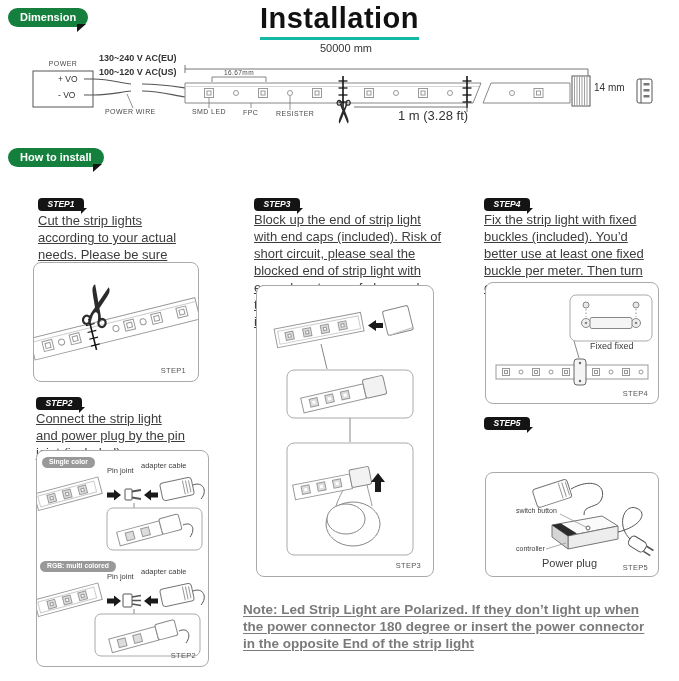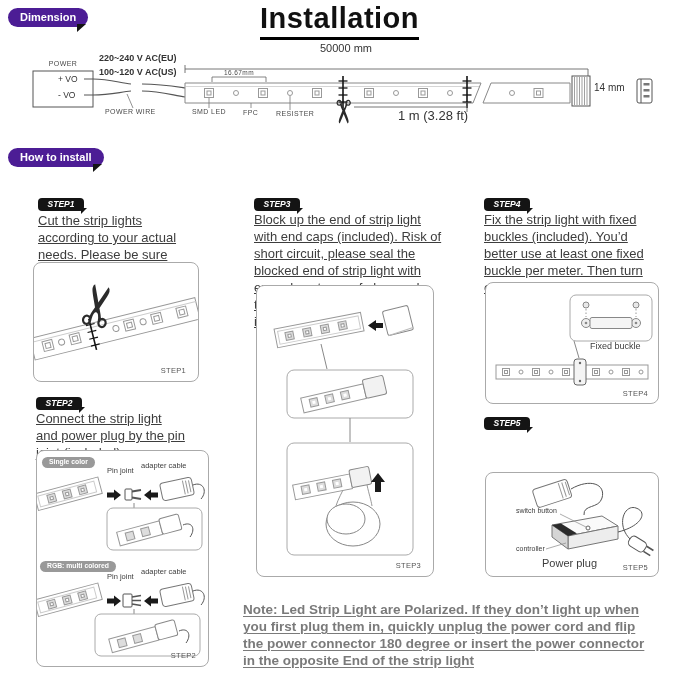--- a/index.html
+++ b/index.html
@@ -1,21 +1,21 @@
 <!DOCTYPE html>
 <html><head>
 <meta charset="utf-8">
 <style>
   html,body{margin:0;padding:0;background:#fff;}
   #root{position:relative;width:679px;height:681px;background:#fff;overflow:hidden;
         font-family:"Liberation Sans",sans-serif;color:#3d3d3d;}
   .abs{position:absolute;}
   .title{left:0;right:0;top:2px;text-align:center;font-size:29px;font-weight:bold;color:#111;}
-  .title span{display:inline-block;border-bottom:3px solid #000000;padding-bottom:2px;letter-spacing:.5px;}
-  .bubble{background:#4c1d95;color:#fff;font-weight:bold;font-size:11px;
+  .title span{display:inline-block;border-bottom:3px solid #14b8a6;padding-bottom:2px;letter-spacing:.5px;}
+  .bubble{background:#15803d;color:#fff;font-weight:bold;font-size:11px;
           padding:4px 12px;border-radius:11px;line-height:1;}
   .bubble::after{content:"";position:absolute;right:2px;bottom:-5px;
           border-top:8px solid #141414;border-right:9px solid transparent;}
   .stepbadge{background:#141414;color:#fff;font-weight:bold;font-style:italic;font-size:8.5px;
           padding:2px 0;width:46px;text-align:center;border-radius:4px;line-height:1;}
   .stepbadge::after{content:"";position:absolute;right:-3px;bottom:-3px;
           border-top:6px solid #141414;border-right:6px solid transparent;}
   .para{font-size:13px;line-height:17px;color:#3d3d3d;text-decoration:underline;}
   .figbox{border:1px solid #aaa;border-radius:8px;background:#fff;}
   .figlabel{font-size:7.5px;color:#555;letter-spacing:.3px;}
@@ -148,21 +148,21 @@
       <line x1="133" y1="58" x2="127" y2="44"></line>
       <line x1="209" y1="58" x2="209" y2="48"></line>
       <line x1="251" y1="58" x2="251" y2="53"></line>
       <line x1="290" y1="60" x2="290" y2="46"></line>
     </g>
   </svg>
 
   <div class="abs smlbl" style="left:40px;top:60px;width:46px;text-align:center">POWER</div>
   <div class="abs dimtxt" style="left:58px;top:74px;font-size:8.5px">+ VO</div>
   <div class="abs dimtxt" style="left:58px;top:90px;font-size:8.5px">- VO</div>
-  <div class="abs dimtxt" style="left:99px;top:53px;font-size:9px;font-weight:bold">220~240 V AC(EU)</div>
+  <div class="abs dimtxt" style="left:99px;top:53px;font-size:9px;font-weight:bold">130~240 V AC(EU)</div>
   <div class="abs dimtxt" style="left:99px;top:67px;font-size:9px;font-weight:bold">100~120 V AC(US)</div>
   <div class="abs smlbl" style="left:105px;top:108px">POWER WIRE</div>
   <div class="abs dimtxt" style="left:320px;top:42px;width:90px;text-align:left;font-size:11px">50000 mm</div>
   <div class="abs smlbl" style="left:206px;top:69px;width:66px;text-align:center;font-size:6.5px">16.67mm</div>
   <div class="abs smlbl" style="left:192px;top:108px">SMD LED</div>
   <div class="abs smlbl" style="left:243px;top:109px">FPC</div>
   <div class="abs smlbl" style="left:276px;top:110px">RESISTER</div>
   <div class="abs dimtxt" style="left:398px;top:108px;font-size:13px">1 m (3.28 ft)</div>
   <div class="abs dimtxt" style="left:594px;top:82px;font-size:10px">14 mm</div>
   <div class="abs scissors" style="left:325px;top:94px;width:36px;height:36px;line-height:36px;font-size:32px;transform:rotate(90deg)">✂</div>
@@ -374,21 +374,21 @@
         <rect x="136.5" y="85.5" width="7" height="7"></rect>
           <rect x="138.5" y="87.5" width="3" height="3"></rect>
         <circle cx="155" cy="89" r="2"></circle>
       </g>
       <g>
         <rect x="88" y="76" width="12" height="26" rx="3" fill="#f4f4f4" stroke="#666"></rect>
         <circle cx="94" cy="80" r="1.2" fill="#666"></circle>
           <circle cx="94" cy="98" r="1.2" fill="#666"></circle>
       </g>
     </svg>
-    <div class="abs figtxt" style="left:104px;top:58px;font-size:9px">Fixed buckle</div>
+    <div class="abs figtxt" style="left:104px;top:58px;font-size:9px">Fixed fixed</div>
     <div class="abs figlabel" style="right:10px;bottom:5px">STEP4</div>
   </div>
 
   <div class="abs stepbadge" style="left:484px;top:417px">STEP5</div>
   <div class="abs figbox" style="left:485px;top:472px;width:172px;height:103px">
     <svg width="172" height="103" viewBox="0 0 172 103">
       <g transform="rotate(-18 66 20)">
         <rect x="48" y="11" width="36" height="19" rx="3" fill="#fff" stroke="#777"></rect>
         <path d="M75,12.5 v16 M78.5,13 v15 M82,13.5 v14" stroke="#999" fill="none"></path>
       </g>
@@ -409,18 +409,17 @@
       </g>
     </svg>
     <div class="abs figtxt" style="left:30px;top:34px;font-size:7px">switch button</div>
     <div class="abs figtxt" style="left:30px;top:72px;font-size:7px">controller</div>
     <div class="abs figtxt" style="left:56px;top:84px;font-size:11px">Power plug</div>
     <div class="abs figlabel" style="right:10px;bottom:4px">STEP5</div>
   </div>
 
   <div class="abs" style="left:243px;top:601px">
     <div class="note">Note: Led Strip Light are Polarized. If they don’t light up when</div>
-    <div class="note">you first plug them in, quickly unplug the power cord and flip</div>
     <div class="note">the power connector 180 degree or insert the power connector</div>
     <div class="note">in the opposite End of the strip light</div>
   </div>
 
 </div>
 
 </body></html>

